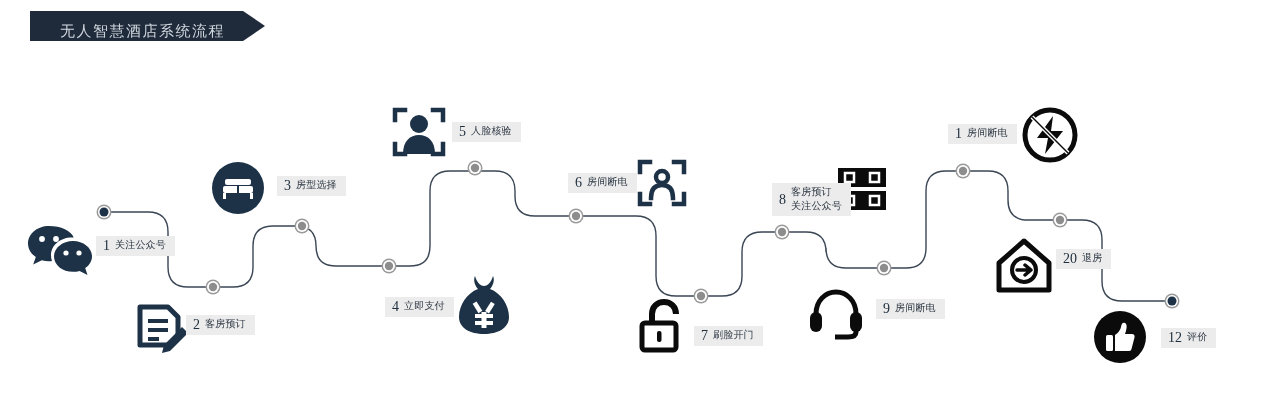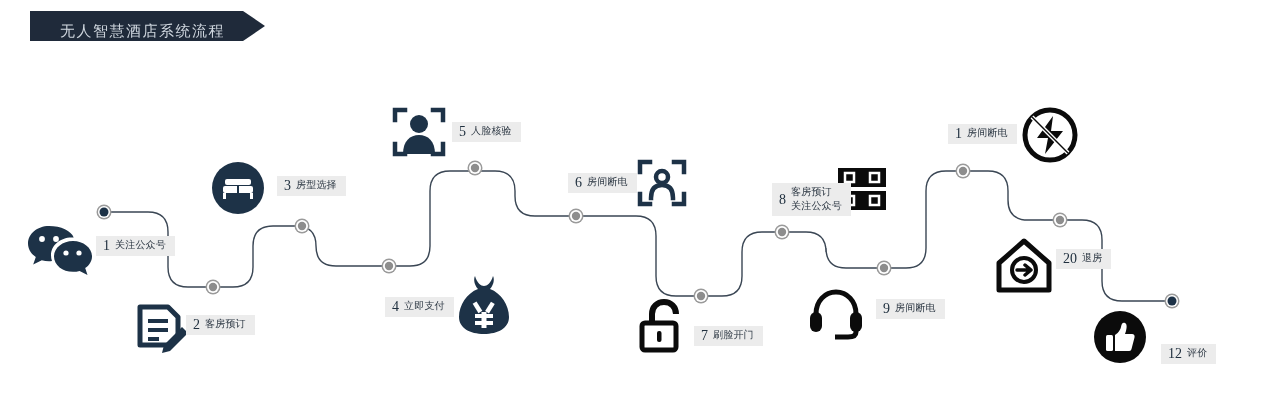--- a/index.html
+++ b/index.html
@@ -362,18 +362,18 @@
   <span class="txt">
       <span>房间断电</span>
     </span>
 </div>
 <div class="step-label" style="left:1056px;top:249px;">
   <span class="num">20</span>
   <span class="txt">
       <span>退房</span>
     </span>
 </div>
-<div class="step-label" style="left:1161px;top:344px;align-items:center;">
+<div class="step-label" style="left:1161px;top:328px;align-items:center;">
   <span class="num">12</span>
   <span class="txt">
       <span>评价</span>
     </span>
 </div>
 
 </body></html>

